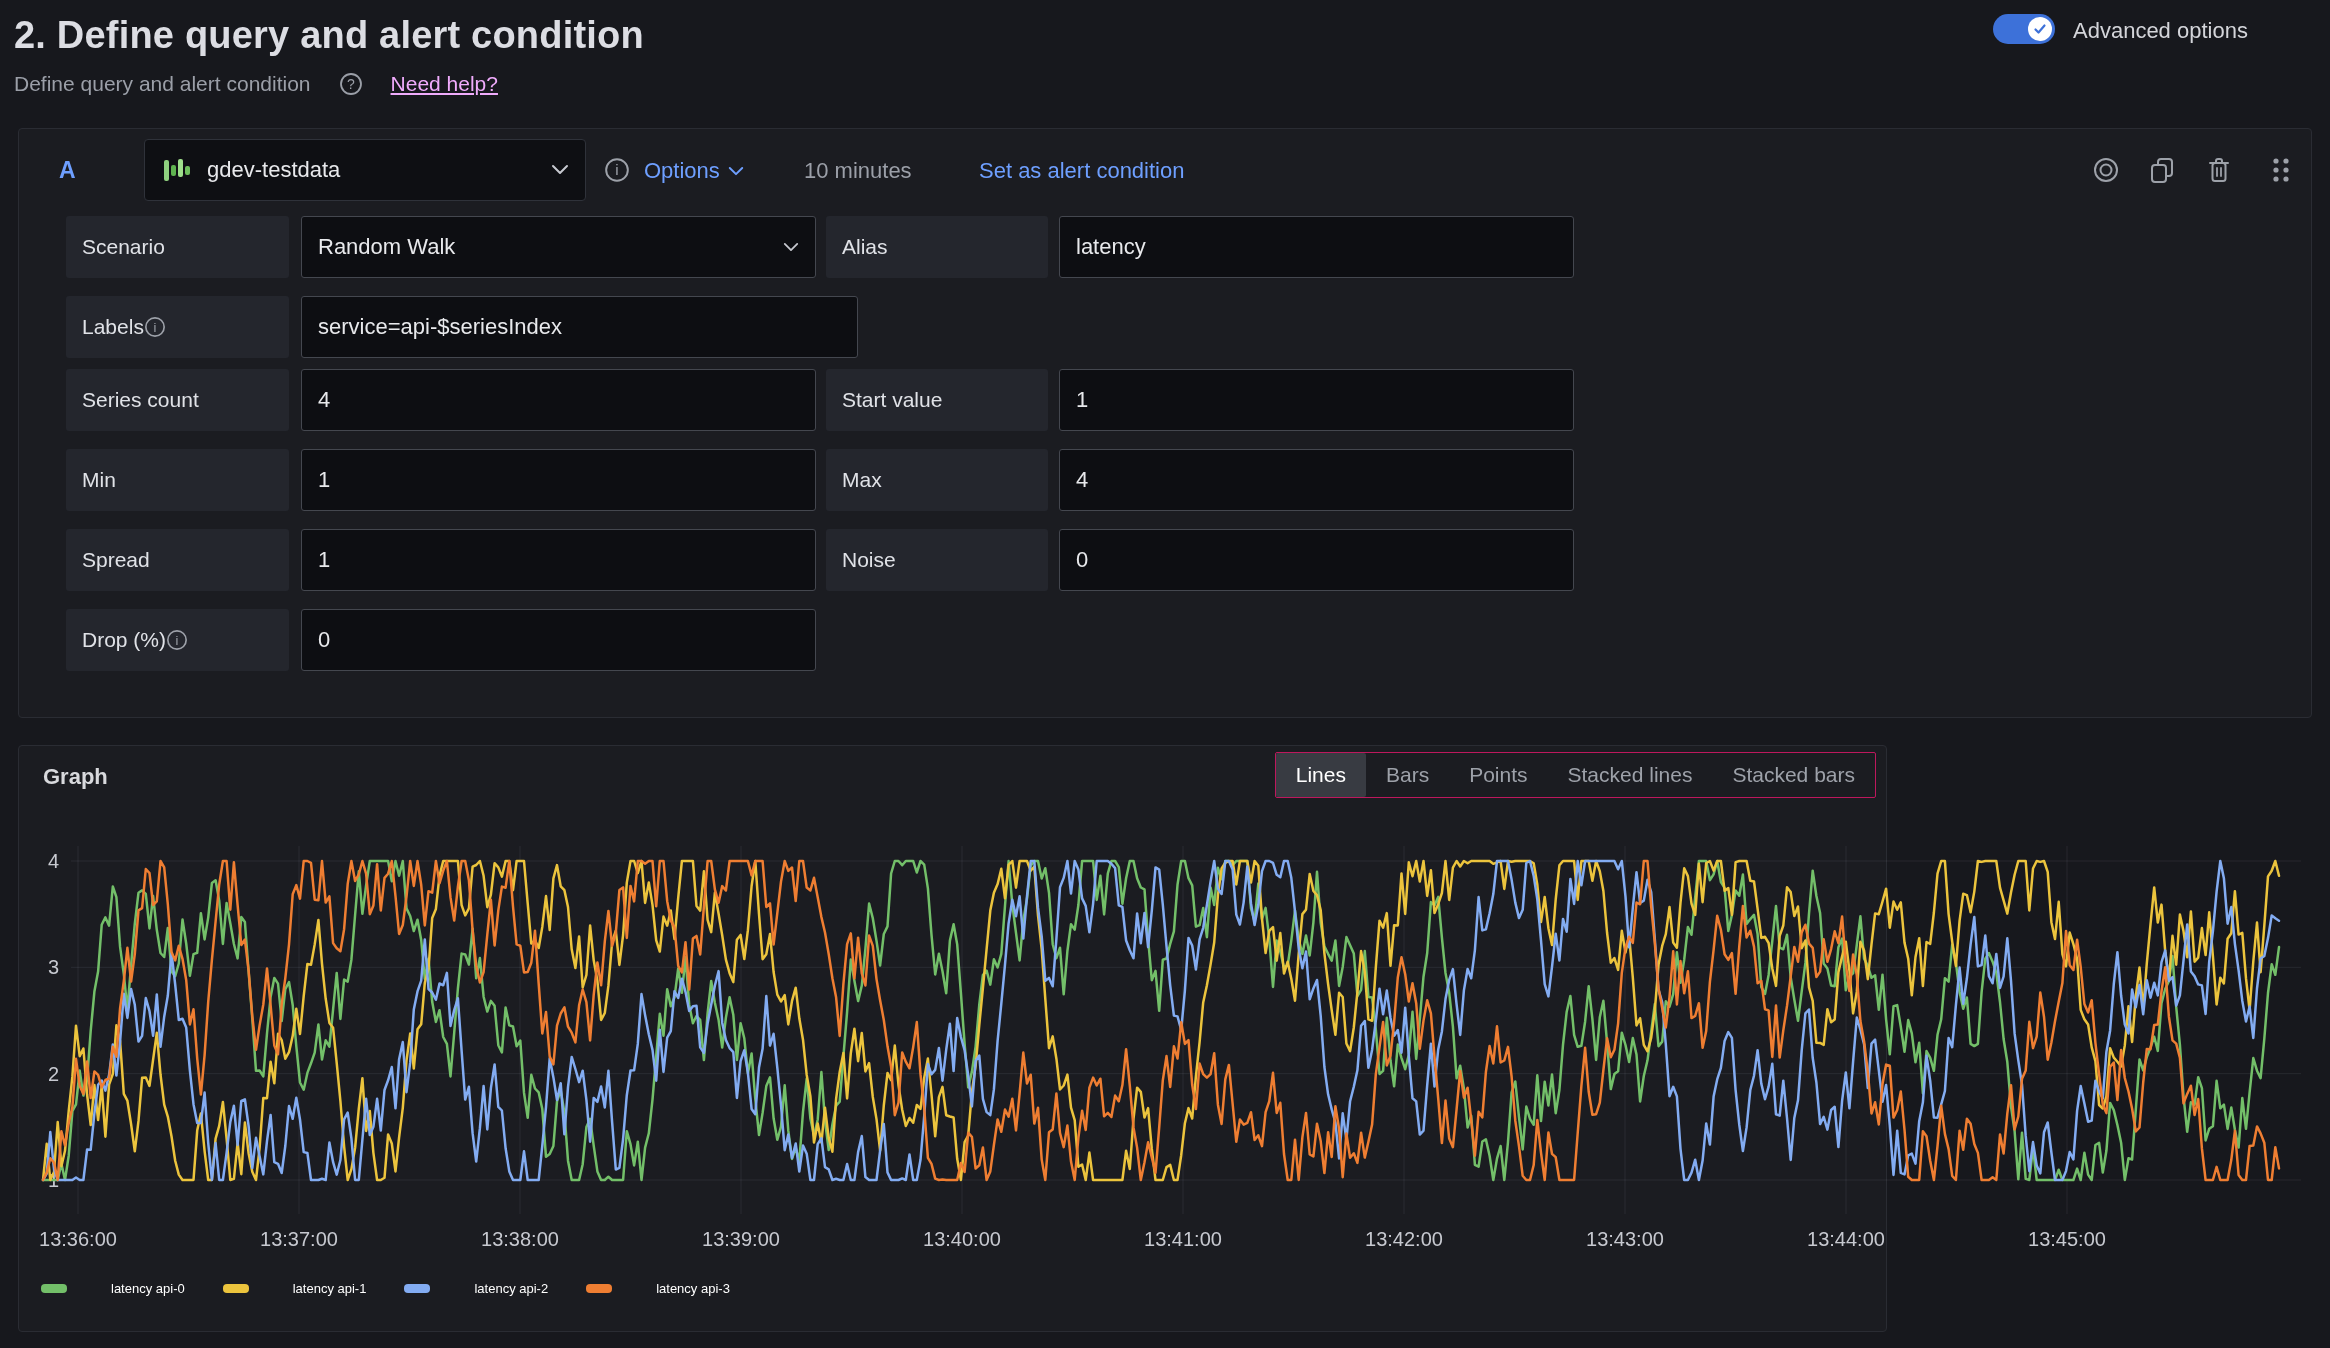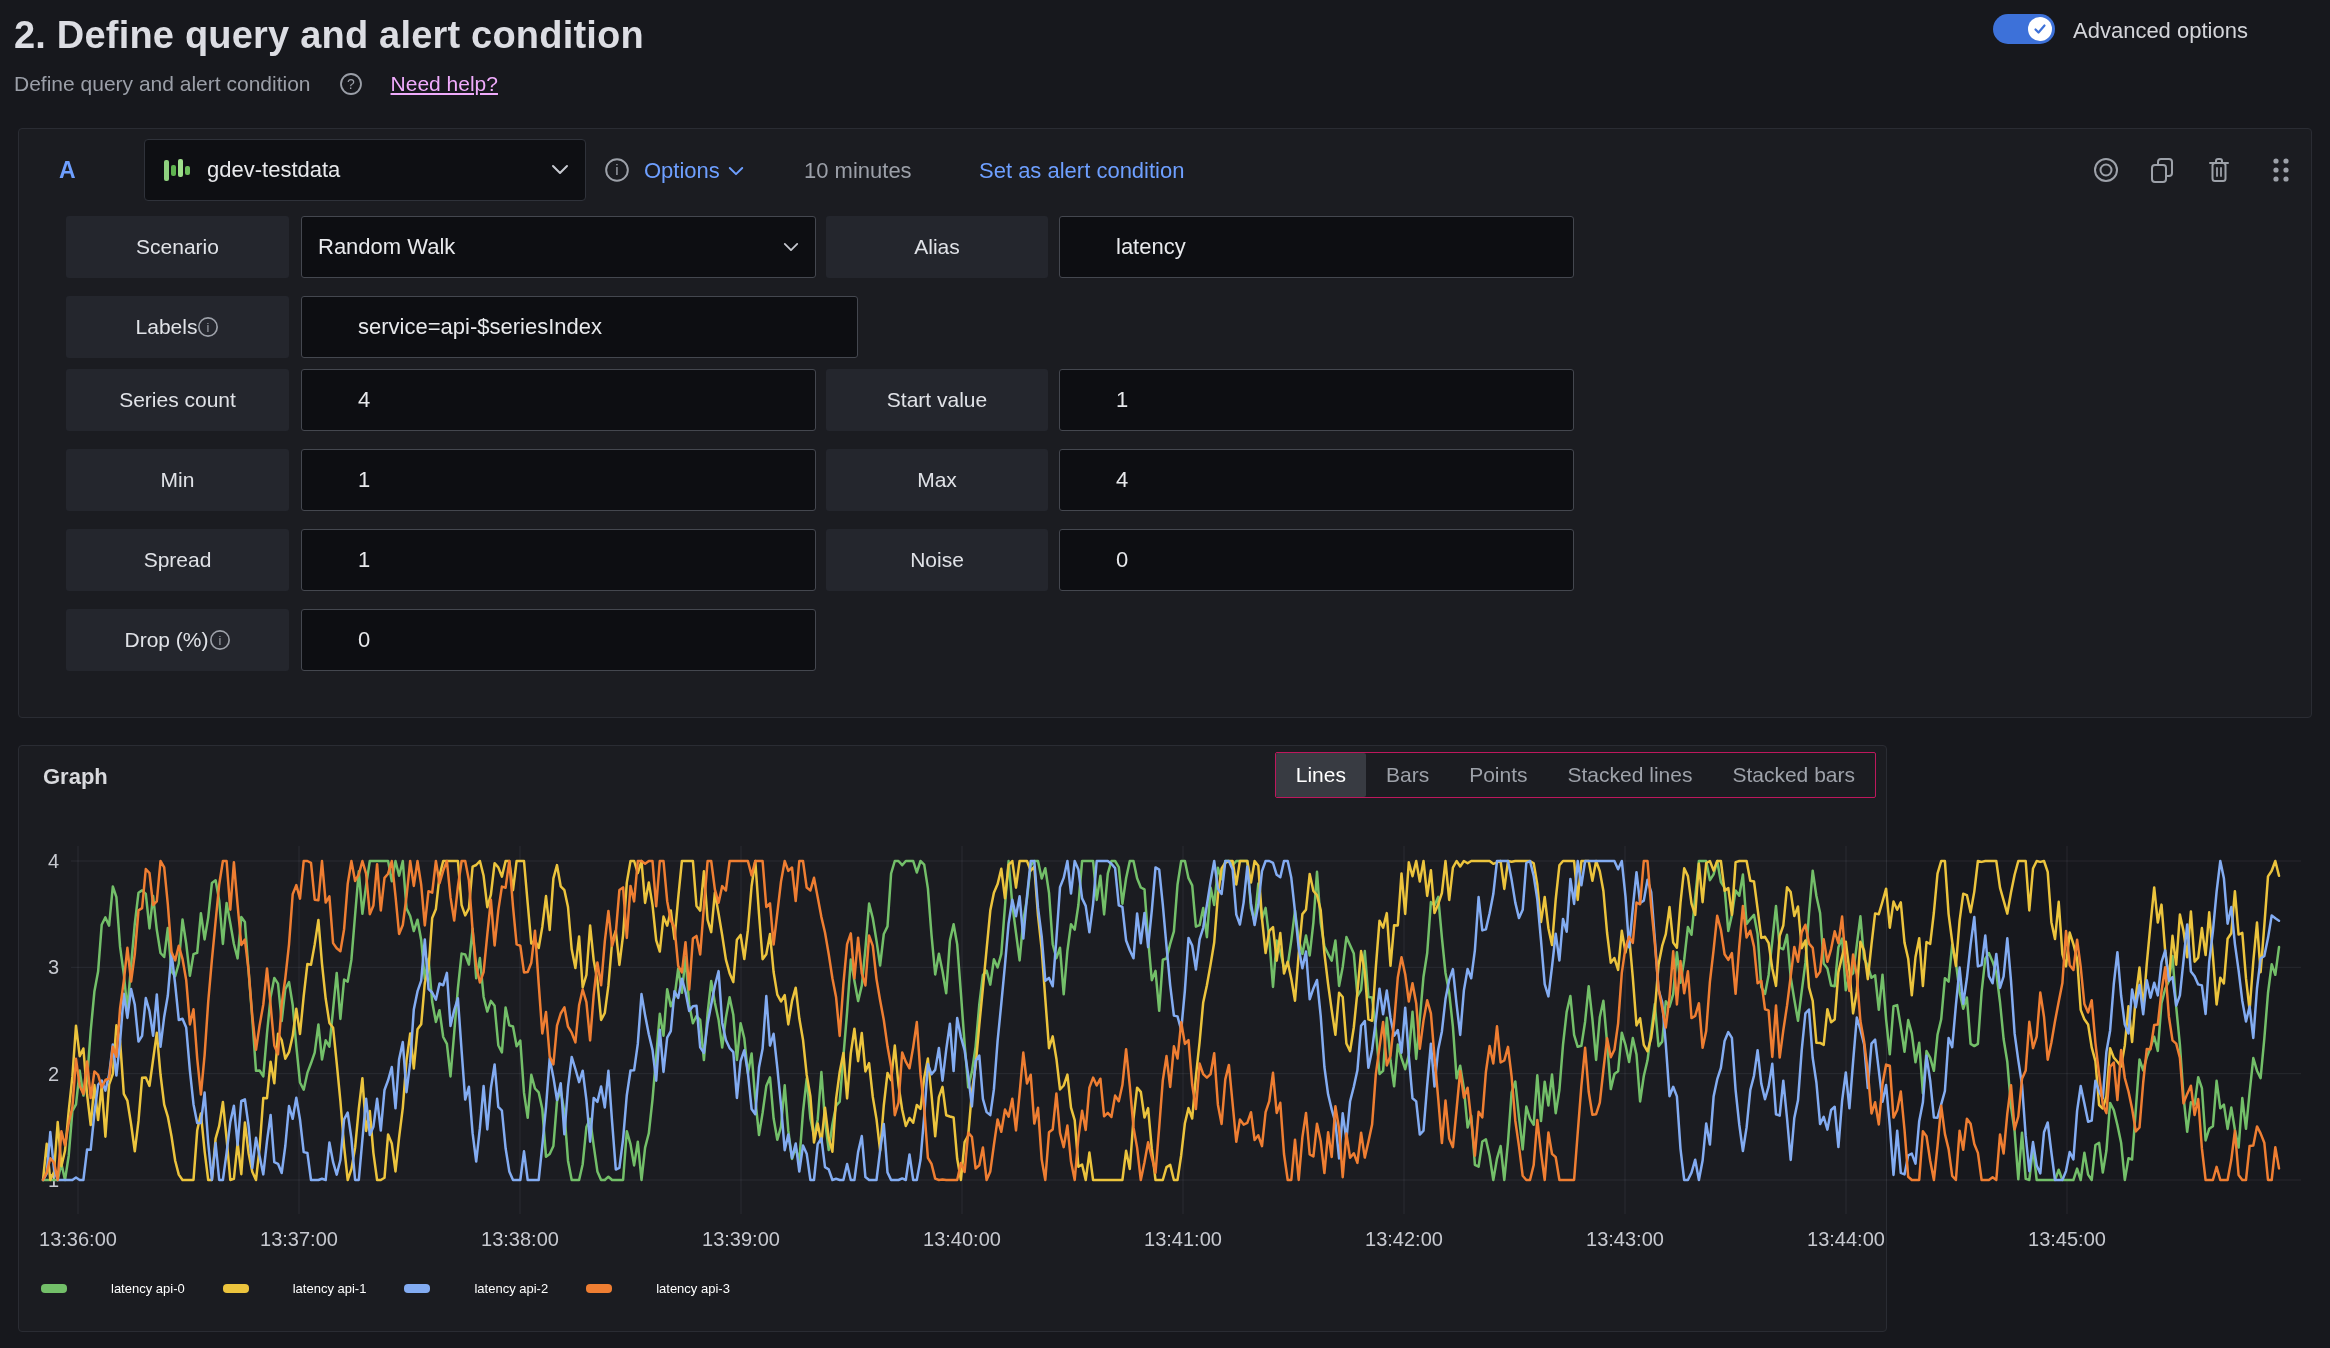--- a/index.html
+++ b/index.html
@@ -23,24 +23,24 @@
   .refid{font-size:23px;font-weight:600;color:#6e9fff;}
   .ds-picker{position:absolute;display:flex;align-items:center;gap:14px;background:#0e0f13;
     border:1px solid #2f323a;border-radius:4px;box-sizing:border-box;padding:0 16px;cursor:pointer;}
   .ds-name{font-size:22px;color:#e8e9ec;flex:1;}
   .blue-link{color:#6e9fff;font-size:22px;cursor:pointer;display:flex;align-items:center;gap:8px;}
   .gray-text{color:#9b9fa8;font-size:22px;}
   .qicon{color:#9da1a9;cursor:pointer;display:flex;align-items:center;justify-content:center;}
 
   
   .chip{position:absolute;background:#24262d;border-radius:3px;display:flex;align-items:center;
-    box-sizing:border-box;padding:0 16px;justify-content:center;}
+    box-sizing:border-box;padding:0 16px;justify-content:flex-start;}
   .chip .lbl{font-size:21px;font-weight:500;color:#e0e2e7;}
   .field{position:absolute;background:#0d0e12;border:1px solid #44474f;border-radius:3px;box-sizing:border-box;
-    display:flex;align-items:center;padding-left:40px;}
+    display:flex;align-items:center;}
   .field input{background:transparent;border:none;outline:none;color:#e8e9ec;font-size:22px;
     font-family:"Liberation Sans",sans-serif;width:100%;padding:0 16px;}
   .select{justify-content:space-between;padding:0 16px;cursor:pointer;}
   .select .val{font-size:22px;color:#e8e9ec;}
 
   
   .graph-title{font-size:22px;font-weight:700;color:#d8d9dd;}
   .tabgroup{position:absolute;display:flex;align-items:stretch;border:1px solid #be185d;border-radius:2px;
     background:#1b1c21;height:46px;box-sizing:border-box;}
   .tab{display:flex;align-items:center;padding:0 20px;font-size:21px;color:#9da1a9;cursor:pointer;white-space:nowrap;}

